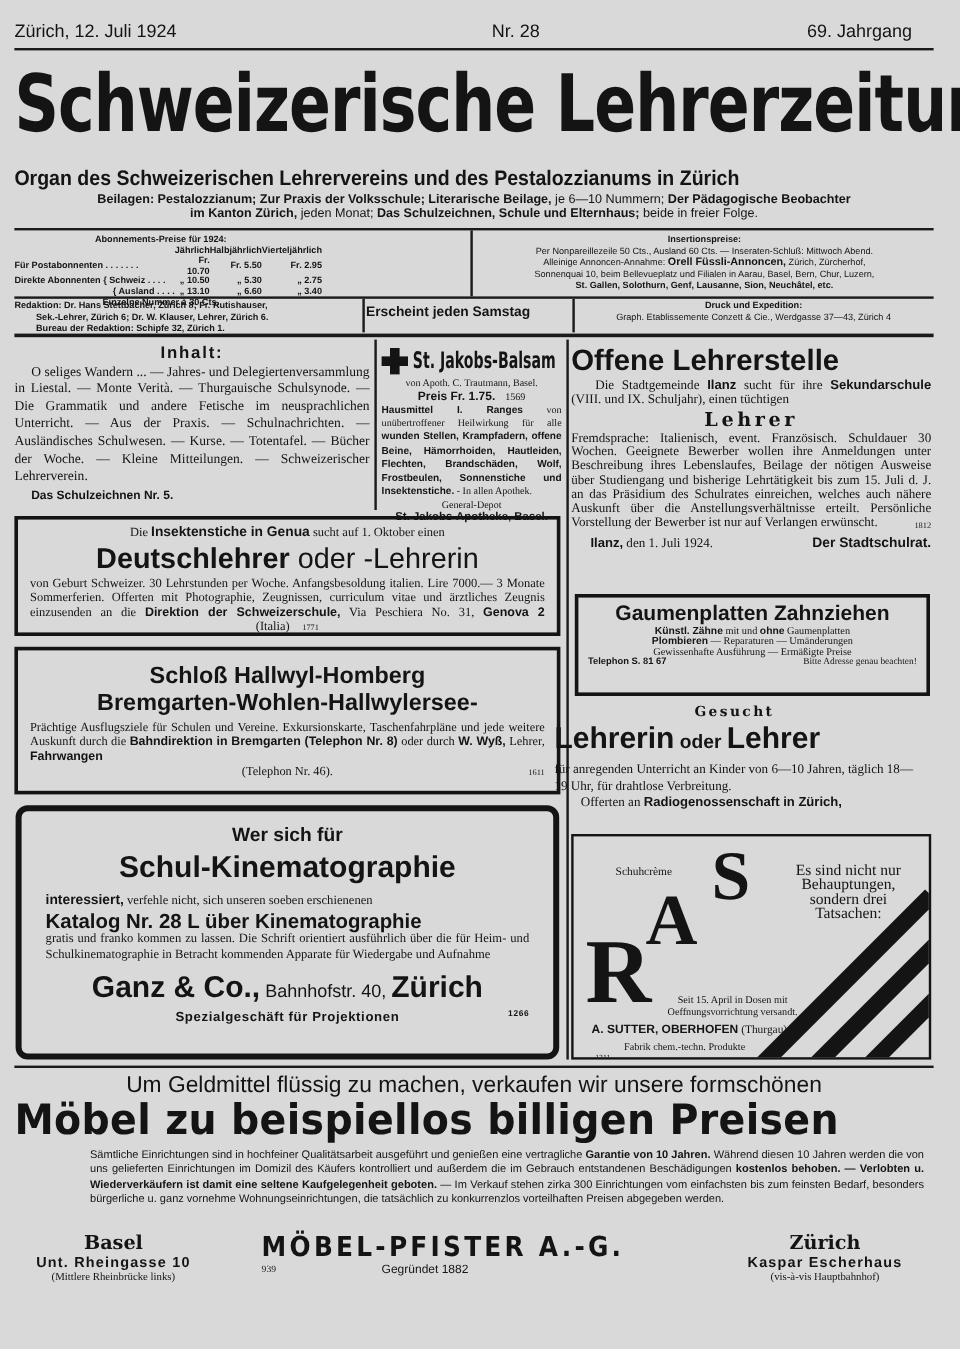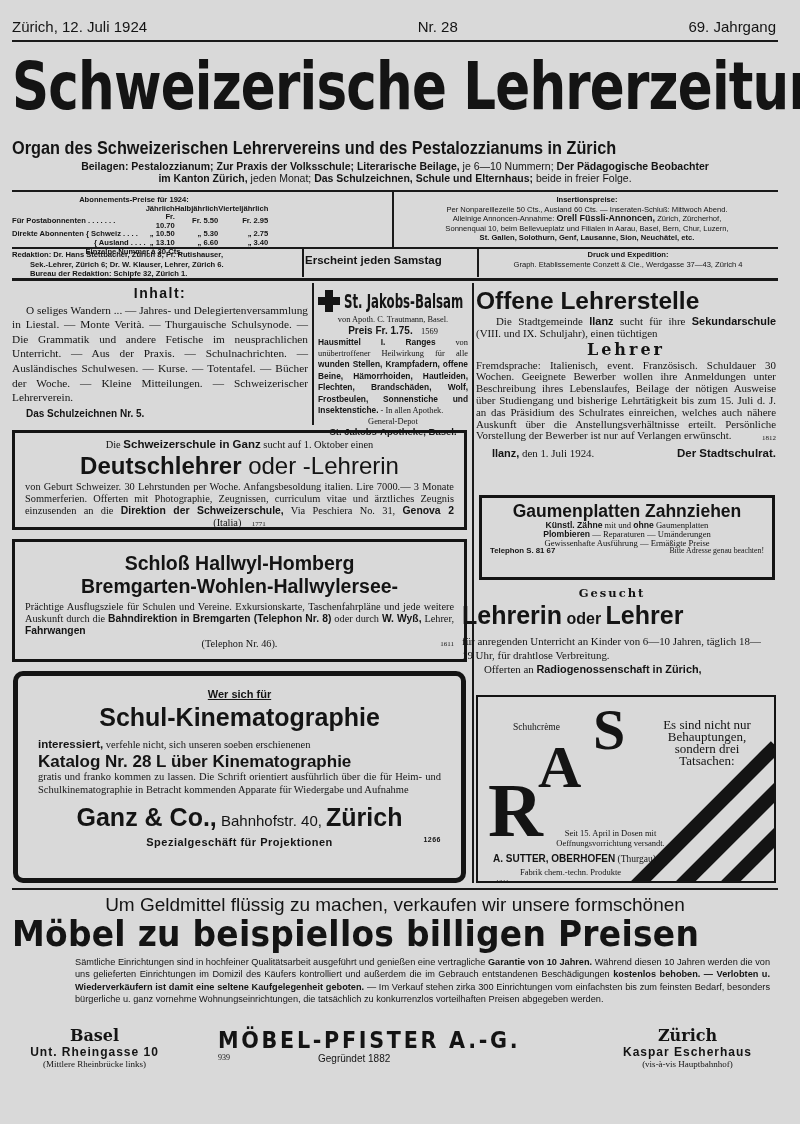--- a/index.html
+++ b/index.html
@@ -4,21 +4,21 @@
 <style>
   * { box-sizing: border-box; margin: 0; padding: 0; }
   html, body { width: 800px; height: 1124px; background: #d9d9d9; overflow: hidden; }
   body { position: relative; color: #141414; font-family: "Liberation Serif", serif; }
   .b { font-weight: bold; }
   .abs { position: absolute; }
   .hr { position: absolute; background: #1a1a1a; }
   .vr { position: absolute; background: #1a1a1a; }
 
   
-  .topline { left: 12px; right: 24px; top: 18px; height: 22px; display: flex; justify-content: space-between; font-family: "Liberation Sans", sans-serif; font-size: 15px; }
+  .topline { left: 12px; right: 40px; top: 18px; height: 22px; display: flex; justify-content: space-between; font-family: "Liberation Sans", sans-serif; font-size: 15px; }
   .title { left: 12px; width: 766px; top: 48px; font-family: "DejaVu Sans", sans-serif; font-weight: bold; font-size: 66px; letter-spacing: -1px; transform: scaleX(0.78); transform-origin: left top; white-space: nowrap; line-height: 78px; }
   .organ { left: 12px; width: 766px; top: 138px; font-family: "Liberation Sans", sans-serif; font-weight: bold; font-size: 17.5px; transform: scaleX(0.93); transform-origin: left top; white-space: nowrap; }
   .beilagen { left: 12px; width: 766px; top: 160px; font-family: "Liberation Sans", sans-serif; font-size: 10.5px; text-align: center; line-height: 12px; }
   .beilagen .bb { font-weight: bold; }
 
   .small { font-family: "Liberation Sans", sans-serif; font-size: 7.6px; line-height: 9.5px; }
   .abo { left: 12px; width: 244px; top: 195px; }
   .abo .t { text-align: center; font-weight: bold; }
   .abo table { border-collapse: collapse; width: 100%; font-size: 7.6px; }
   .abo td { padding: 0; line-height: 8.5px; }
@@ -55,21 +55,21 @@
   .box { position: absolute; border: 3px solid #141414; }
   .genua { left: 12px; top: 430px; width: 455px; height: 100px; padding: 5px 10px; font-size: 10.4px; line-height: 12px; text-align: center; }
   .genua .big { font-family: "Liberation Sans", sans-serif; font-size: 24px; line-height: 30px; white-space: nowrap; }
   .genua .sb { font-family: "Liberation Sans", sans-serif; font-weight: bold; }
 
   .brem { left: 12px; top: 539px; width: 455px; height: 123px; padding: 10px 10px; text-align: center; font-size: 10.3px; line-height: 12.2px; }
   .brem .big { font-family: "Liberation Sans", sans-serif; font-weight: bold; font-size: 19.5px; line-height: 23px; white-space: nowrap; }
   .brem .sb { font-family: "Liberation Sans", sans-serif; font-weight: bold; }
 
   .kino { left: 13px; top: 671px; width: 453px; height: 212px; border: 5px solid #141414; border-radius: 10px; padding: 12px 20px; font-family: "Liberation Sans", sans-serif; text-align: center; }
-  .kino .wer { font-weight: bold; font-size: 11px; text-decoration: underline; }
+  .kino .wer { font-weight: bold; font-size: 16px; }
   .kino .big { font-weight: bold; font-size: 25px; line-height: 34px; white-space: nowrap; }
   .kino .body { font-family: "Liberation Serif", serif; font-size: 10.5px; line-height: 12.8px; text-align: justify; margin-top: 4px; }
   .kino .body .sb { font-family: "Liberation Sans", sans-serif; font-weight: bold; }
   .kino .kat { font-family: "Liberation Sans", sans-serif; font-weight: bold; font-size: 17px; line-height: 19px; text-align: left; }
   .kino .ganz { font-size: 25px; font-weight: bold; white-space: nowrap; margin-top: 6px; line-height: 30px; }
   .kino .ganz .st { font-size: 15px; font-weight: normal; }
   .kino .spez { font-size: 11px; font-weight: bold; letter-spacing: 0.5px; position: relative; }
   .kino .spez .num { position: absolute; right: 0; font-size: 7px; }
 
   .zahn { left: 479px; top: 495px; width: 296px; height: 85px; border: 3px solid #141414; padding: 3px 8px; font-size: 8.6px; line-height: 8.8px; text-align: center; }
@@ -209,21 +209,21 @@
   <div class="lehrer">Lehrer</div>
   <div>Fremdsprache: Italienisch, event. Französisch. Schuldauer 30 Wochen. Geeignete Bewerber wollen ihre Anmeldungen unter Beschreibung ihres Lebenslaufes, Beilage der nötigen Ausweise über Studiengang und bisherige Lehrtätigkeit bis zum 15. Juli d. J. an das Präsidium des Schulrates einreichen, welches auch nähere Auskunft über die Anstellungsverhältnisse erteilt. Persönliche Vorstellung der Bewerber ist nur auf Verlangen erwünscht.</div>
   <div style="text-align:right; font-size:7px; margin-top:-9px">1812</div>
   <div class="sig">
     <span><b class="sb">Ilanz,</b><span> den 1. Juli 1924.</span></span>
     <b class="sb" style="font-size:11.5px">Der Stadtschulrat.</b>
   </div>
 </div>
 
 <div class="box genua">
-  <div><span>Die </span><b class="sb" style="font-size:11.5px">Schweizerschule in Ganz</b><span> sucht auf 1. Oktober einen</span></div>
+  <div><span>Die </span><b class="sb" style="font-size:11.5px">Insektenstiche in Genua</b><span> sucht auf 1. Oktober einen</span></div>
   <div class="big"><b>Deutschlehrer</b><span> oder -Lehrerin</span></div>
   <div style="text-align:justify; text-align-last:center;"><span>von Geburt Schweizer. 30 Lehrstunden per Woche. Anfangsbesoldung italien. Lire 7000.— 3 Monate Sommerferien. Offerten mit Photographie, Zeugnissen, curriculum vitae und ärztliches Zeugnis einzusenden an die </span><b class="sb">Direktion der Schweizerschule,</b><span> Via Peschiera No. 31, </span><b class="sb">Genova 2</b><span> (Italia)</span>&nbsp;&nbsp;&nbsp;&nbsp;<span style="font-size:7px">1771</span></div>
 </div>
 
 <div class="box brem">
   <div class="big">Schloß Hallwyl-Homberg</div>
   <div class="big">Bremgarten-Wohlen-Hallwylersee-</div>
   <div style="text-align:justify; margin-top:3px;"><span>Prächtige Ausflugsziele für Schulen und Vereine. Exkursionskarte, Taschenfahrpläne und jede weitere Auskunft durch die </span><b class="sb">Bahndirektion in Bremgarten (Telephon Nr. 8)</b><span> oder durch </span><b class="sb">W. Wyß,</b><span> Lehrer, </span><b class="sb">Fahrwangen</b></div>
   <div style="position:relative"><span>(Telephon Nr. 46).</span><span style="position:absolute; right:0; font-size:7px">1611</span></div>
 </div>

